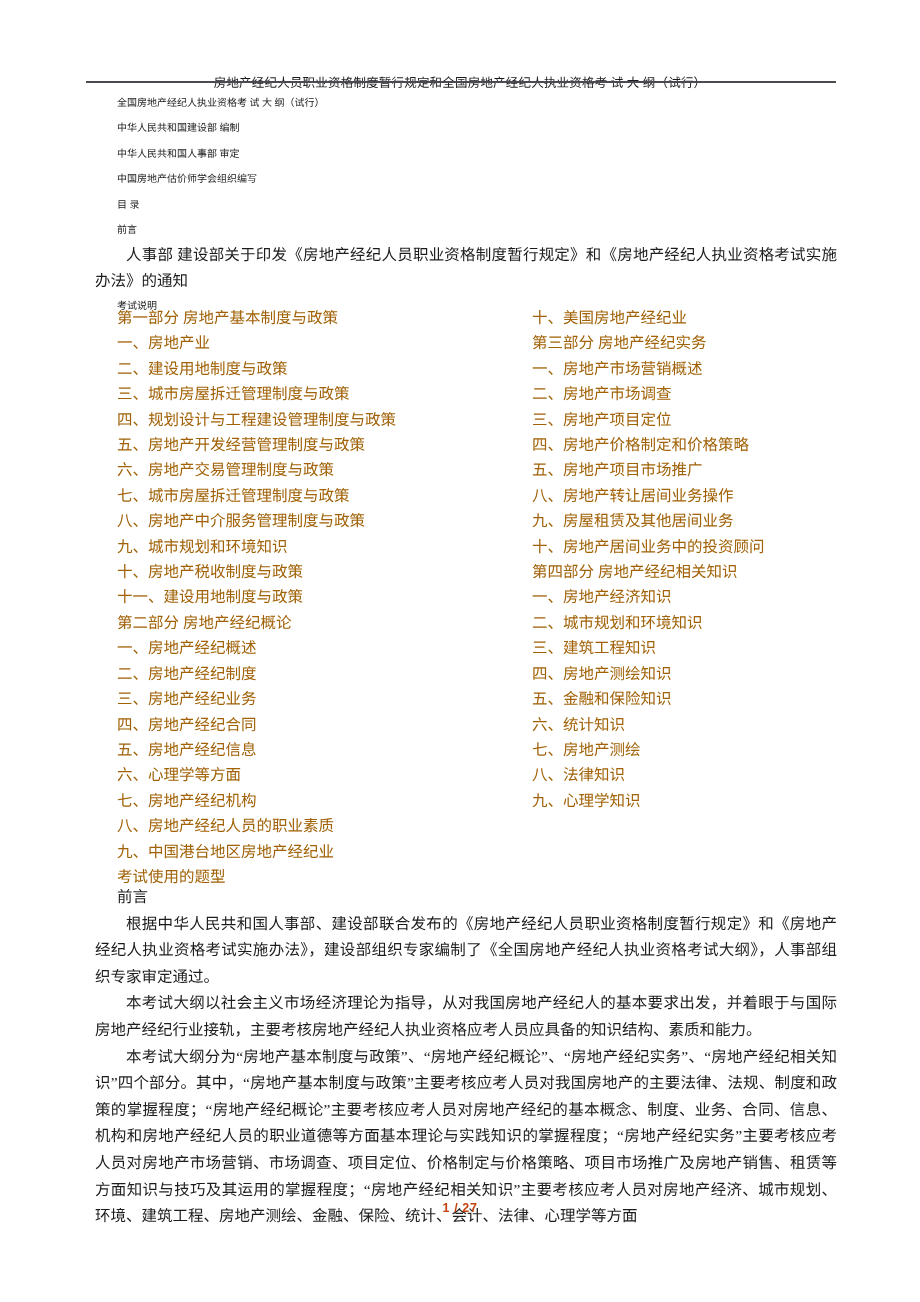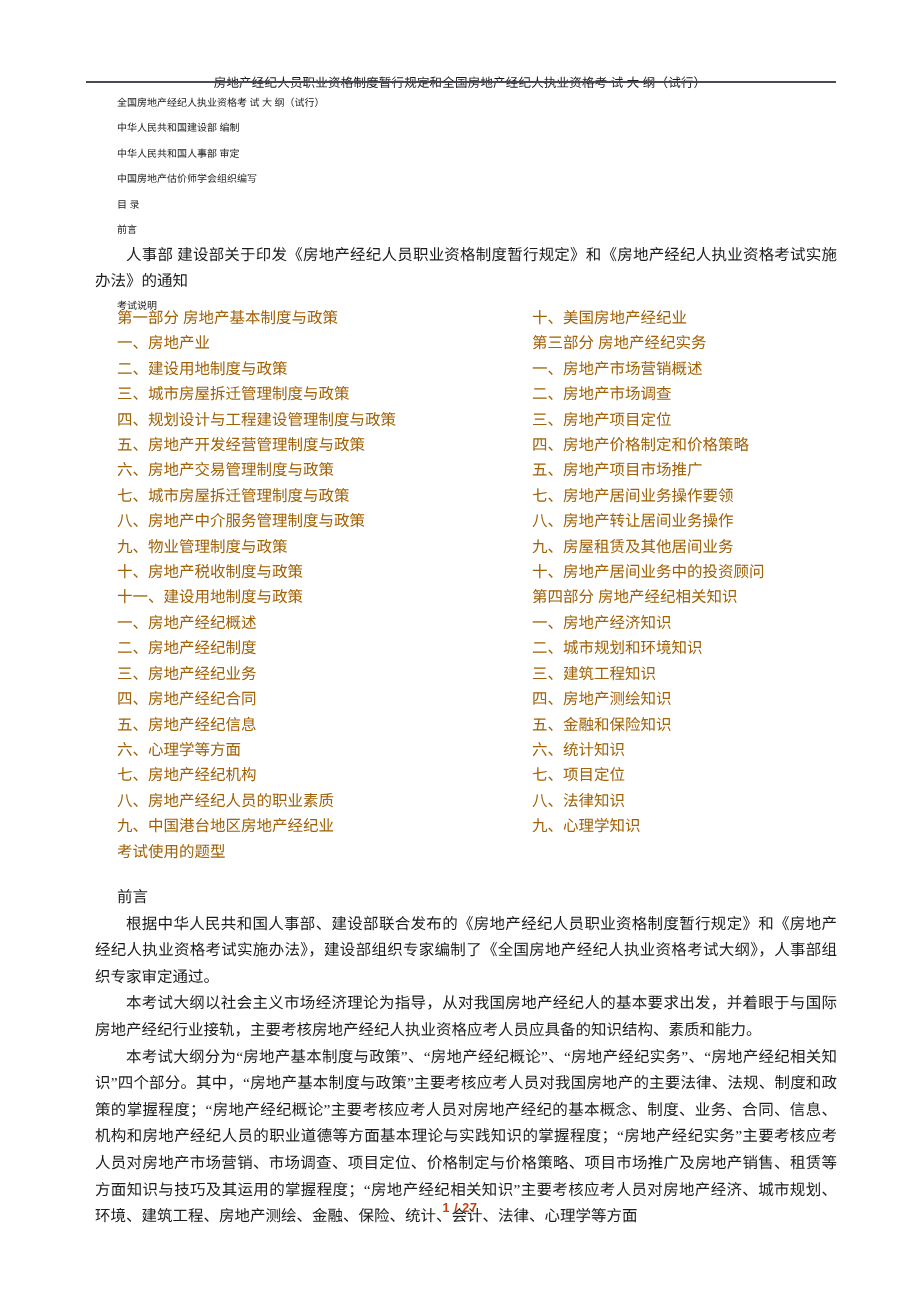--- a/index.html
+++ b/index.html
@@ -155,54 +155,54 @@
     <div class="toc-col left">
         <div class="toc-item">第一部分  房地产基本制度与政策</div>
         <div class="toc-item">一、房地产业</div>
         <div class="toc-item">二、建设用地制度与政策</div>
         <div class="toc-item">三、城市房屋拆迁管理制度与政策</div>
         <div class="toc-item">四、规划设计与工程建设管理制度与政策</div>
         <div class="toc-item">五、房地产开发经营管理制度与政策</div>
         <div class="toc-item">六、房地产交易管理制度与政策</div>
         <div class="toc-item">七、城市房屋拆迁管理制度与政策</div>
         <div class="toc-item">八、房地产中介服务管理制度与政策</div>
-        <div class="toc-item">九、物业管理制度与政策</div>
+        <div class="toc-item">九、城市规划和环境知识</div>
         <div class="toc-item">十、房地产税收制度与政策</div>
         <div class="toc-item">十一、建设用地制度与政策</div>
+        <div class="toc-item">第二部分  房地产经纪概论</div>
         <div class="toc-item">一、房地产经纪概述</div>
         <div class="toc-item">二、房地产经纪制度</div>
         <div class="toc-item">三、房地产经纪业务</div>
         <div class="toc-item">四、房地产经纪合同</div>
         <div class="toc-item">五、房地产经纪信息</div>
         <div class="toc-item">六、心理学等方面</div>
         <div class="toc-item">七、房地产经纪机构</div>
         <div class="toc-item">八、房地产经纪人员的职业素质</div>
         <div class="toc-item">九、中国港台地区房地产经纪业</div>
         <div class="toc-item">考试使用的题型</div>
       </div>
     <div class="toc-col right">
         <div class="toc-item">十、美国房地产经纪业</div>
         <div class="toc-item">第三部分  房地产经纪实务</div>
         <div class="toc-item">一、房地产市场营销概述</div>
         <div class="toc-item">二、房地产市场调查</div>
         <div class="toc-item">三、房地产项目定位</div>
         <div class="toc-item">四、房地产价格制定和价格策略</div>
         <div class="toc-item">五、房地产项目市场推广</div>
-        <div class="toc-item">七、房地产居间业务操作要领</div>
         <div class="toc-item">八、房地产转让居间业务操作</div>
         <div class="toc-item">九、房屋租赁及其他居间业务</div>
         <div class="toc-item">十、房地产居间业务中的投资顾问</div>
         <div class="toc-item">第四部分  房地产经纪相关知识</div>
         <div class="toc-item">一、房地产经济知识</div>
         <div class="toc-item">二、城市规划和环境知识</div>
         <div class="toc-item">三、建筑工程知识</div>
         <div class="toc-item">四、房地产测绘知识</div>
         <div class="toc-item">五、金融和保险知识</div>
         <div class="toc-item">六、统计知识</div>
-        <div class="toc-item">七、项目定位</div>
+        <div class="toc-item">七、房地产测绘</div>
         <div class="toc-item">八、法律知识</div>
         <div class="toc-item">九、心理学知识</div>
       </div>
   </div>
 
   <div class="tail-zone">
     <div class="line indent1">前言</div>
     <p class="para indent2 wrap-box">根据中华人民共和国人事部、建设部联合发布的《房地产经纪人员职业资格制度暂行规定》和《房地产经纪人执业资格考试实施办法》，建设部组织专家编制了《全国房地产经纪人执业资格考试大纲》，人事部组织专家审定通过。</p>
     <p class="para indent2 wrap-box">本考试大纲以社会主义市场经济理论为指导，从对我国房地产经纪人的基本要求出发，并着眼于与国际房地产经纪行业接轨，主要考核房地产经纪人执业资格应考人员应具备的知识结构、素质和能力。</p>
     <p class="para indent2 wrap-box">本考试大纲分为“房地产基本制度与政策”、“房地产经纪概论”、“房地产经纪实务”、“房地产经纪相关知识”四个部分。其中，“房地产基本制度与政策”主要考核应考人员对我国房地产的主要法律、法规、制度和政策的掌握程度；“房地产经纪概论”主要考核应考人员对房地产经纪的基本概念、制度、业务、合同、信息、机构和房地产经纪人员的职业道德等方面基本理论与实践知识的掌握程度；“房地产经纪实务”主要考核应考人员对房地产市场营销、市场调查、项目定位、价格制定与价格策略、项目市场推广及房地产销售、租赁等方面知识与技巧及其运用的掌握程度；“房地产经纪相关知识”主要考核应考人员对房地产经济、城市规划、环境、建筑工程、房地产测绘、金融、保险、统计、会计、法律、心理学等方面</p>

